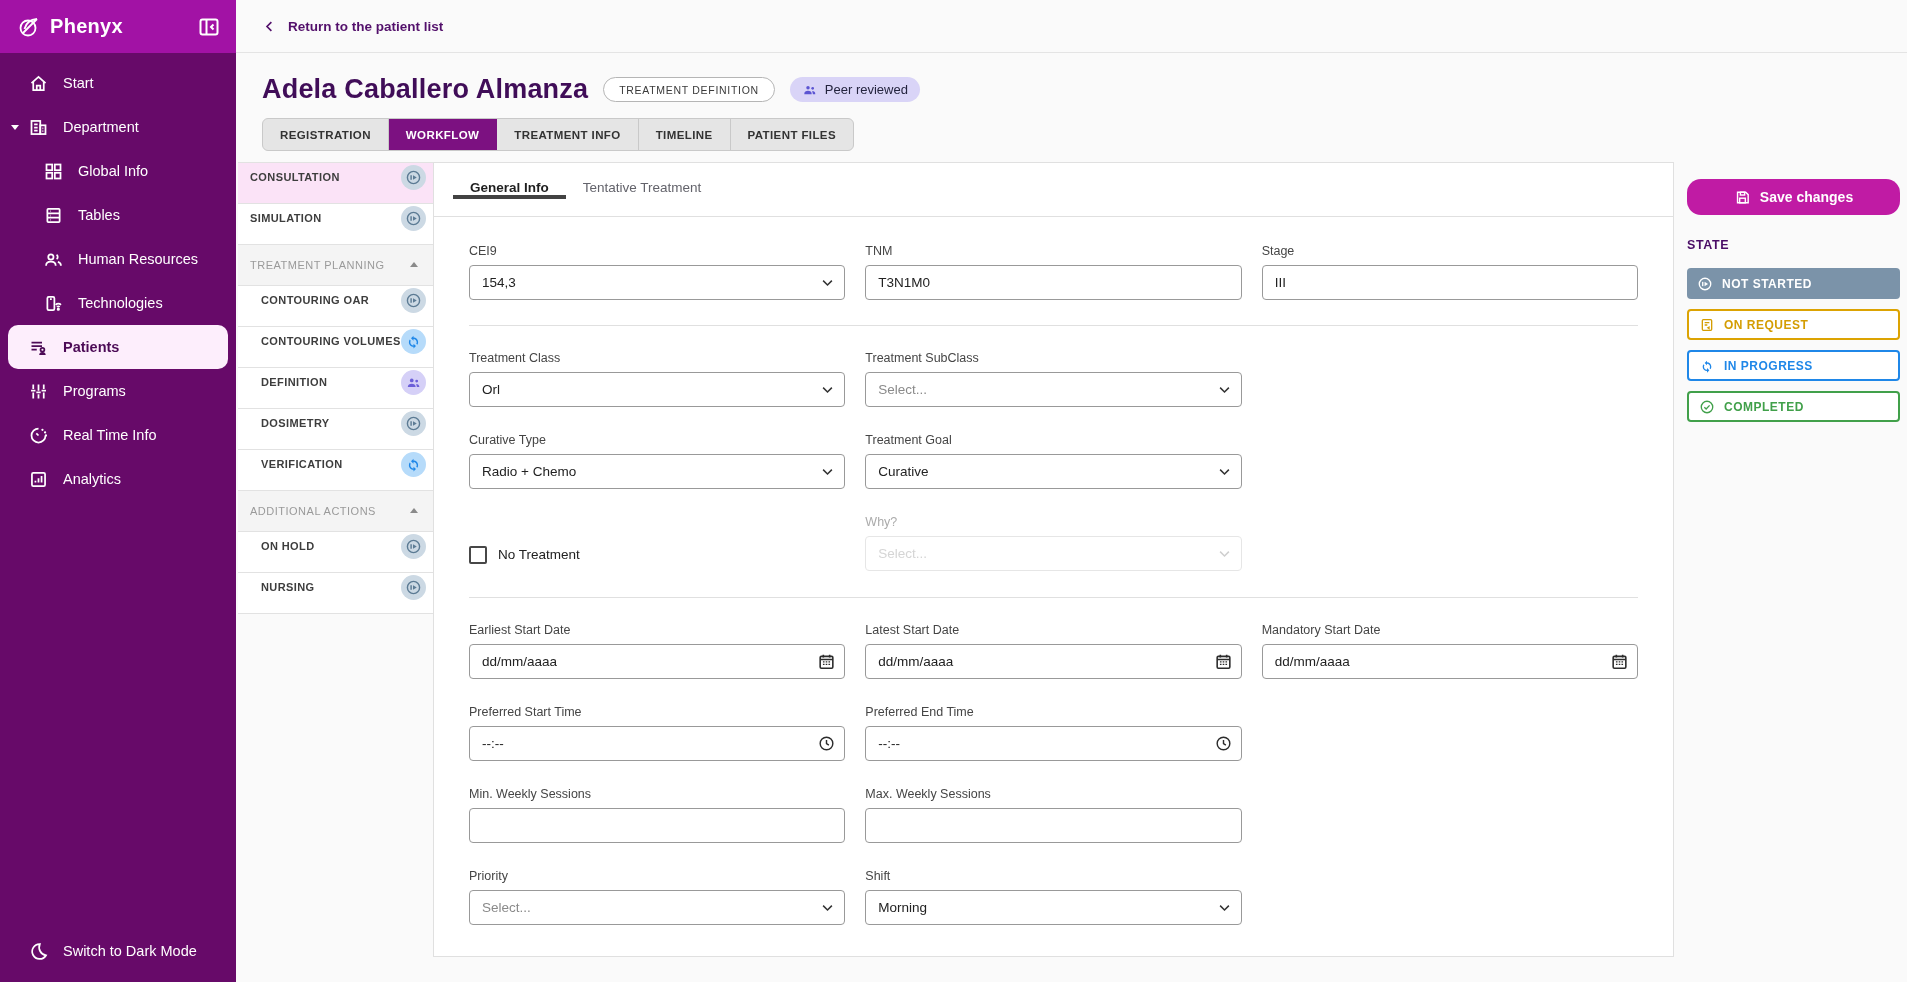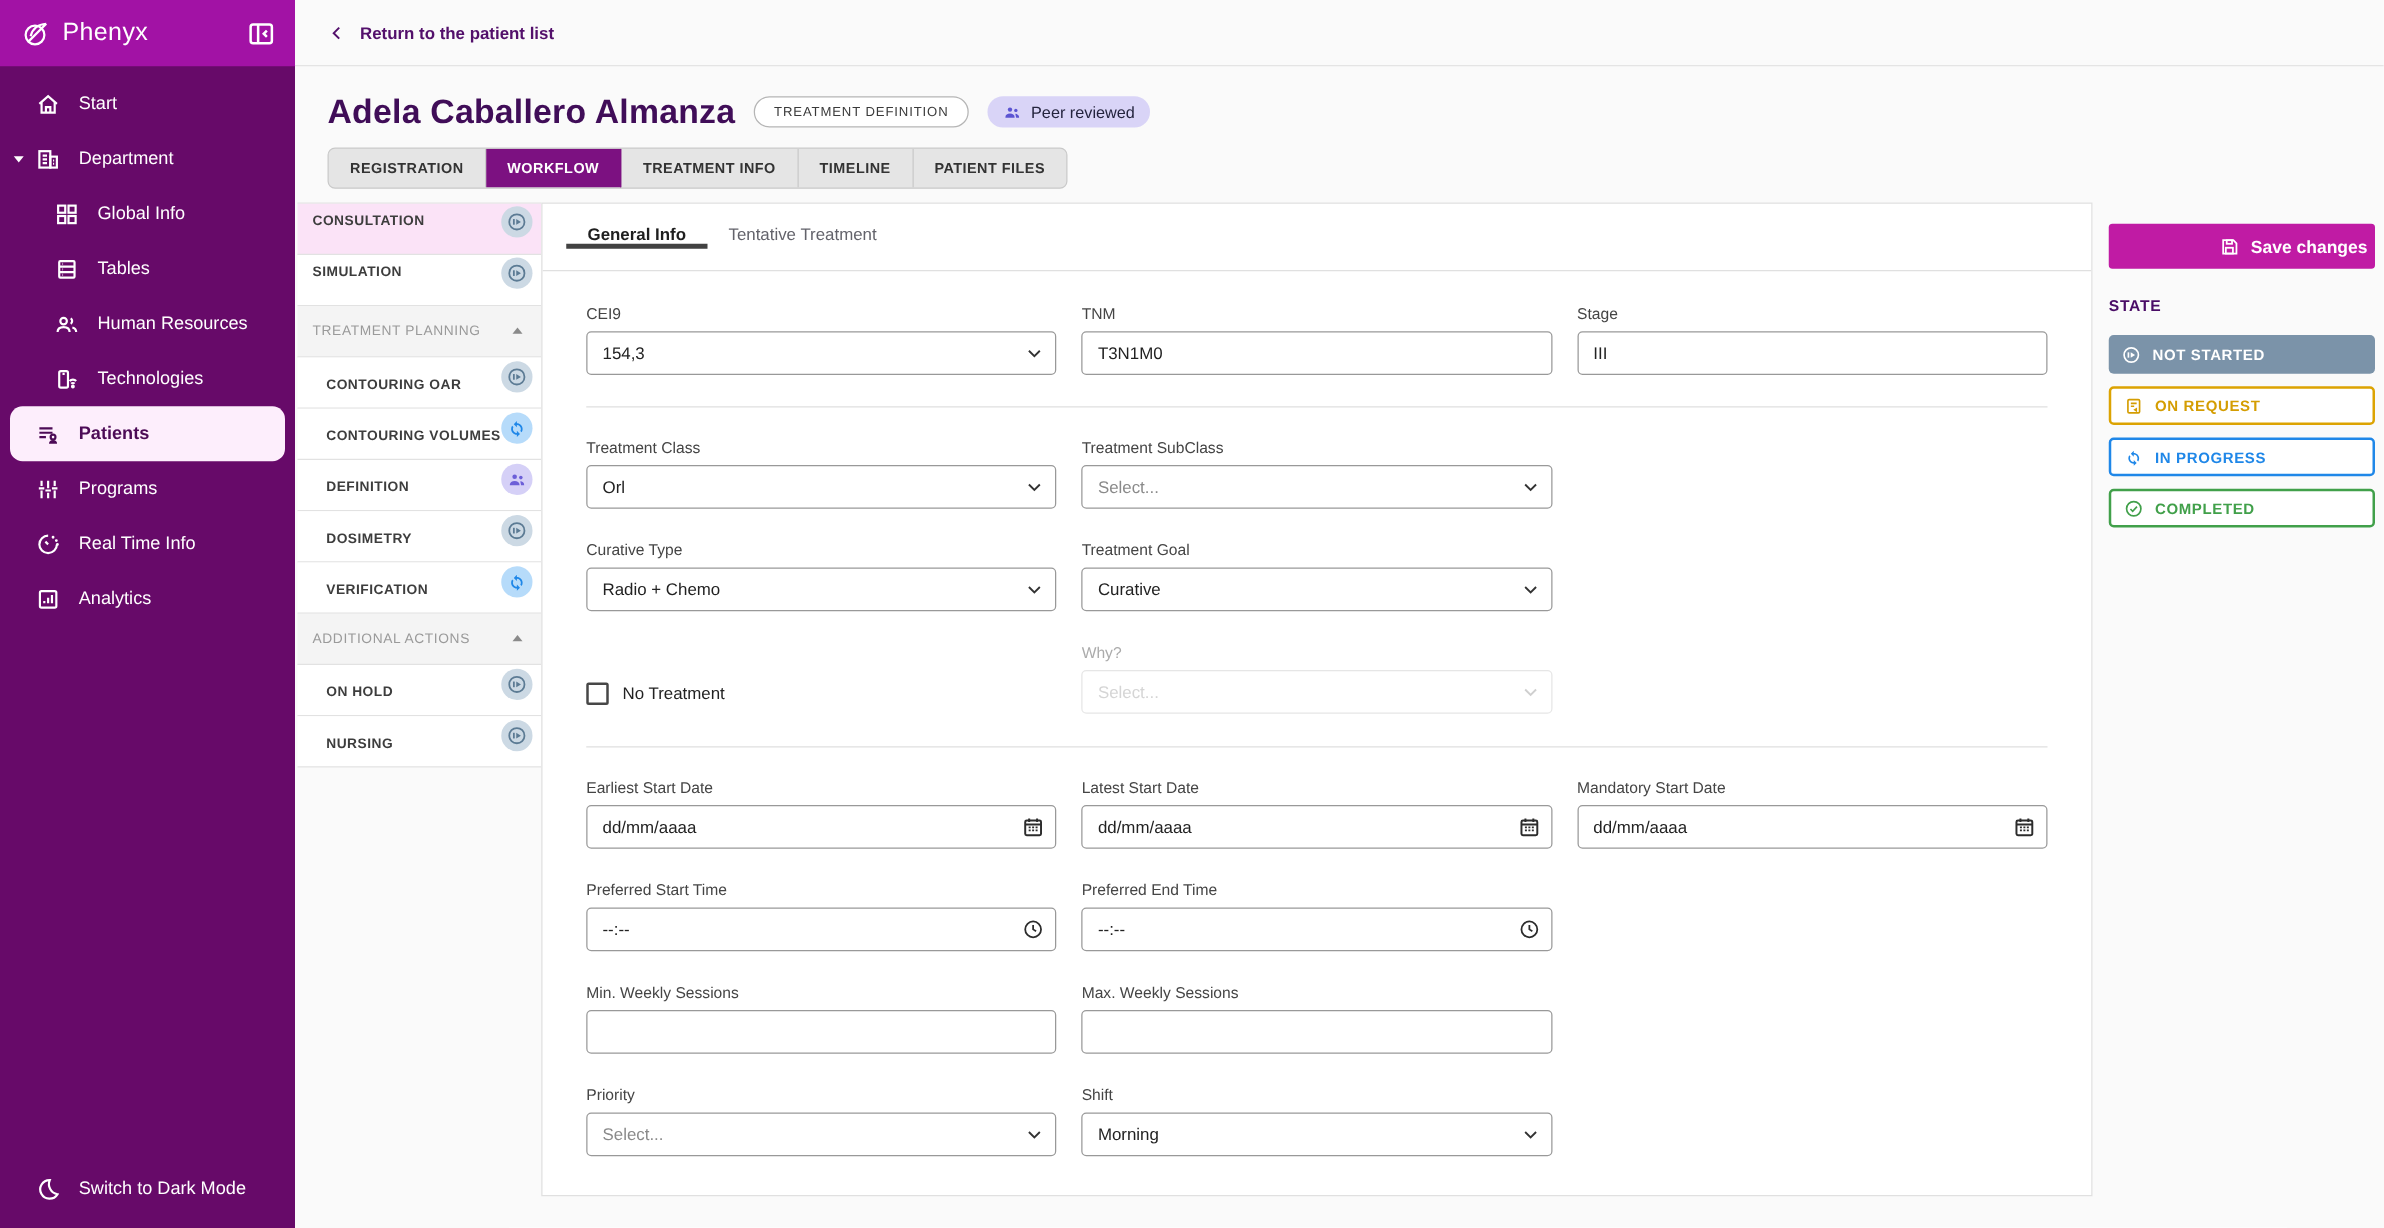--- a/index.html
+++ b/index.html
@@ -7,21 +7,21 @@
   body {
     width:1907px; height:982px; overflow:hidden;
     background:#fafafa; font-family:"Liberation Sans", sans-serif;
     color:#212121; -webkit-font-smoothing:antialiased;
   }
   svg { display:block; }
 
   
   .sidebar { position:fixed; left:0; top:0; bottom:0; width:236px; background:#670a69; color:#fff; display:flex; flex-direction:column; z-index:5; }
   .sb-header { height:53px; background:#a212a5; display:flex; align-items:center; padding:0 15px 0 17px; flex:none; }
-  .brand { display:flex; align-items:center; gap:9px; font-size:20px; font-weight:normal; letter-spacing:.3px; }
+  .brand { display:flex; align-items:center; gap:9px; font-size:20px; font-weight:bold; letter-spacing:.3px; }
   .sb-collapse { margin-left:auto; width:24px; height:24px; color:#fff; cursor:pointer; }
   .sb-nav { padding-top:8px; flex:1; }
   .sb-item { height:44px; display:flex; align-items:center; padding-left:28px; font-size:14.5px; color:#fff; position:relative; cursor:pointer; }
   .sb-item .ic { width:21px; height:21px; margin-right:14px; flex:none; }
   .sb-item.child { padding-left:43px; }
   .sb-item .caret { position:absolute; left:10px; top:50%; transform:translateY(-50%); width:10px; height:10px; }
   .sb-item.active { background:#fdeefc; color:#4c0b56; border-radius:10px; margin:0 8px; padding-left:20px; font-weight:bold; }
   .sb-footer { height:62px; display:flex; align-items:center; padding-left:28px; font-size:14.5px; cursor:pointer; }
   .sb-footer .ic { width:21px; height:21px; margin-right:14px; }
 
@@ -40,21 +40,21 @@
   .tabbar { display:inline-flex; margin-left:26px; border:1px solid #c9c9c9; border-radius:6px; overflow:hidden; background:#e5e5e5; height:33px; }
   .tab { padding:0 17px; display:flex; align-items:center; font-size:11.5px; font-weight:bold; letter-spacing:.4px; color:#333; border-right:1px solid #c9c9c9; cursor:pointer; white-space:nowrap; }
   .tab:last-child { border-right:none; }
   .tab.active { background:#7c1181; color:#fff; border-color:#7c1181; }
 
   .workspace { display:flex; align-items:flex-start; margin-top:11px; padding:0 7px 0 2px; }
 
   
   .steps { width:195px; flex:none; border-top:1px solid #e2e2e2; }
   .step-row { height:41px; display:flex; align-items:center; padding:0 7px 12px 12px; background:#fff; border-bottom:1px solid #e2e2e2; font-size:11px; font-weight:bold; letter-spacing:.4px; color:#3d3d3d; cursor:pointer; }
-  .step-row.sub { padding-left:23px;align-items:flex-end; }
+  .step-row.sub { padding-left:23px; }
   .step-row.active { background:#fbe3f7; }
   .step-section { height:41px; display:flex; align-items:center; justify-content:space-between; padding:0 14px 0 12px; background:#f4f4f4; border-bottom:1px solid #e2e2e2; font-size:11px; letter-spacing:.5px; color:#9a9a9a; cursor:pointer; }
   .step-section svg { width:10px; height:10px; color:#8a8a8a; }
   .st-circle { width:25px; height:25px; border-radius:50%; margin-left:auto; display:flex; align-items:center; justify-content:center; flex:none; cursor:pointer; }
   .st-circle svg { width:17px; height:17px; }
   .st-gray { background:#ccd9e4; color:#5c7b94; }
   .st-blue { background:#b6dbfa; color:#1f87e8; }
   .st-purple { background:#d5d0f7; color:#6c5fd8; }
   .st-orange { background:#fbd9bc; color:#ef7918; }
 
@@ -79,21 +79,21 @@
   .chev { position:absolute; right:10px; top:10px; width:15px; height:15px; color:#333; pointer-events:none; }
   .field.disabled .chev { color:#cfcfcf; }
   .in-icon { position:absolute; right:9px; top:8px; width:19px; height:19px; color:#2c2c2c; cursor:pointer; }
   .divider { border:none; border-top:1px solid #e0e0e0; margin:-1px 0 25px; }
   .check-wrap { display:flex; align-items:center; gap:11px; height:35px; margin-top:22px; cursor:pointer; }
   .checkbox { width:18px; height:18px; border:2px solid #474747; border-radius:2px; background:#fff; flex:none; }
   .check-label { font-size:13.5px; color:#222; }
 
   
   .right-panel { width:213px; flex:none; margin-left:13px; padding-top:17px; }
-  .save-btn { width:100%; height:36px; background:#c01ba4; border:none; border-radius:3px; color:#fff; font-size:14px; font-weight:bold; display:flex; align-items:center; justify-content:flex-end; gap:9px; cursor:pointer; font-family:"Liberation Sans", sans-serif; }
+  .save-btn { width:100%; height:36px; background:#c01ba4; border:none; border-radius:14px; color:#fff; font-size:14px; font-weight:bold; display:flex; align-items:center; justify-content:center; gap:9px; cursor:pointer; font-family:"Liberation Sans", sans-serif; }
   .save-btn svg { width:17px; height:17px; }
   .state-label { margin:23px 0 16px; font-size:12.5px; font-weight:bold; letter-spacing:.6px; color:#4a0d66; }
   .state-badge { height:31px; border-radius:4px; display:flex; align-items:center; gap:9px; padding:0 10px; font-size:12px; font-weight:bold; letter-spacing:.5px; margin-bottom:10px; cursor:pointer; background:#fff; }
   .state-badge svg { width:16px; height:16px; flex:none; }
   .stb-slate { background:#7b93a9; color:#fff; }
   .stb-amber { border:2px solid #dca302; color:#d49d02; }
   .stb-blue  { border:2px solid #1f87e8; color:#1f87e8; }
   .stb-green { border:2px solid #41a04a; color:#41a04a; }
 </style>
 </head>

